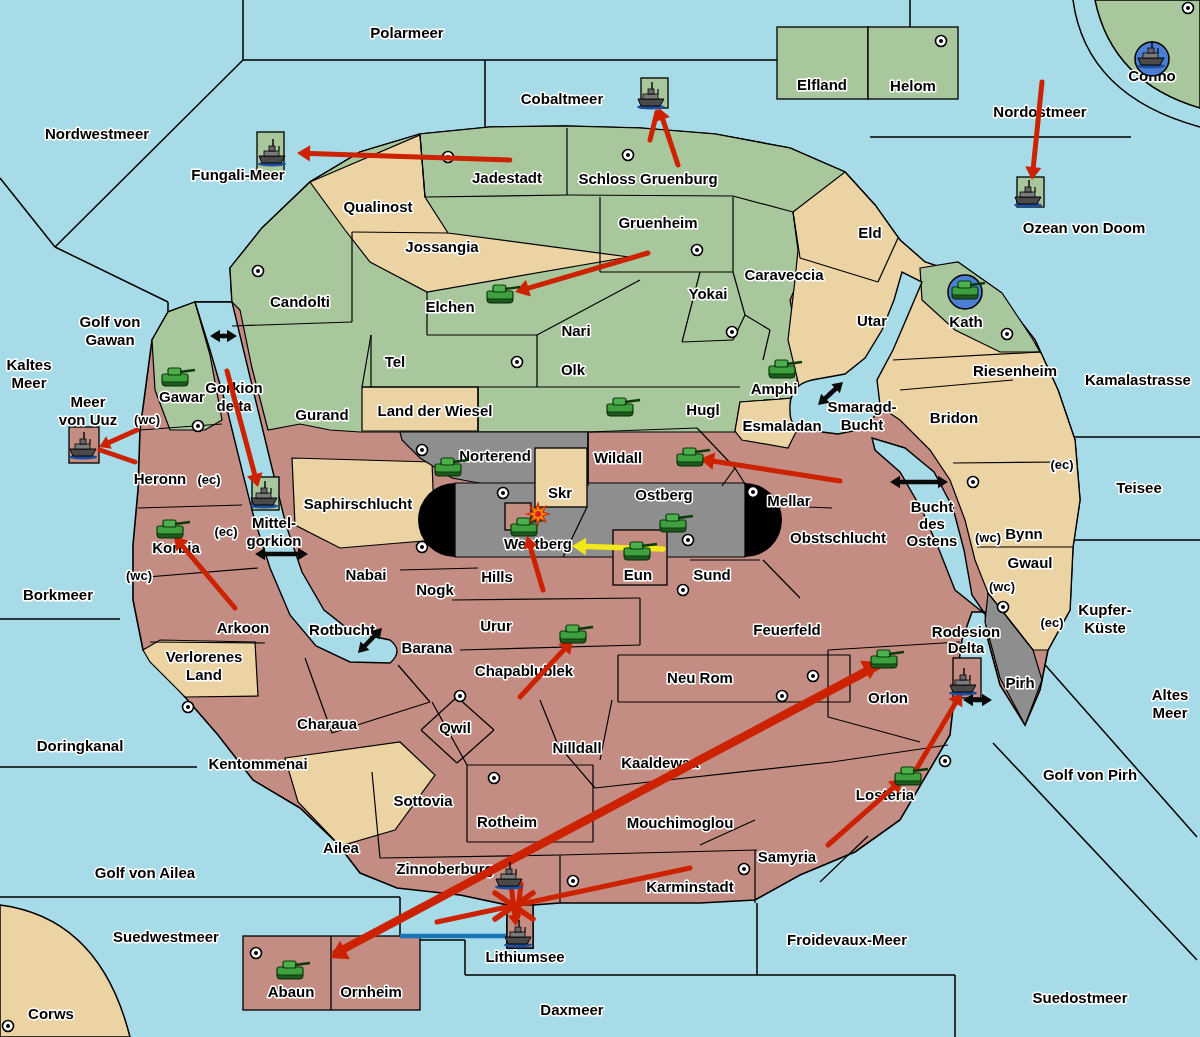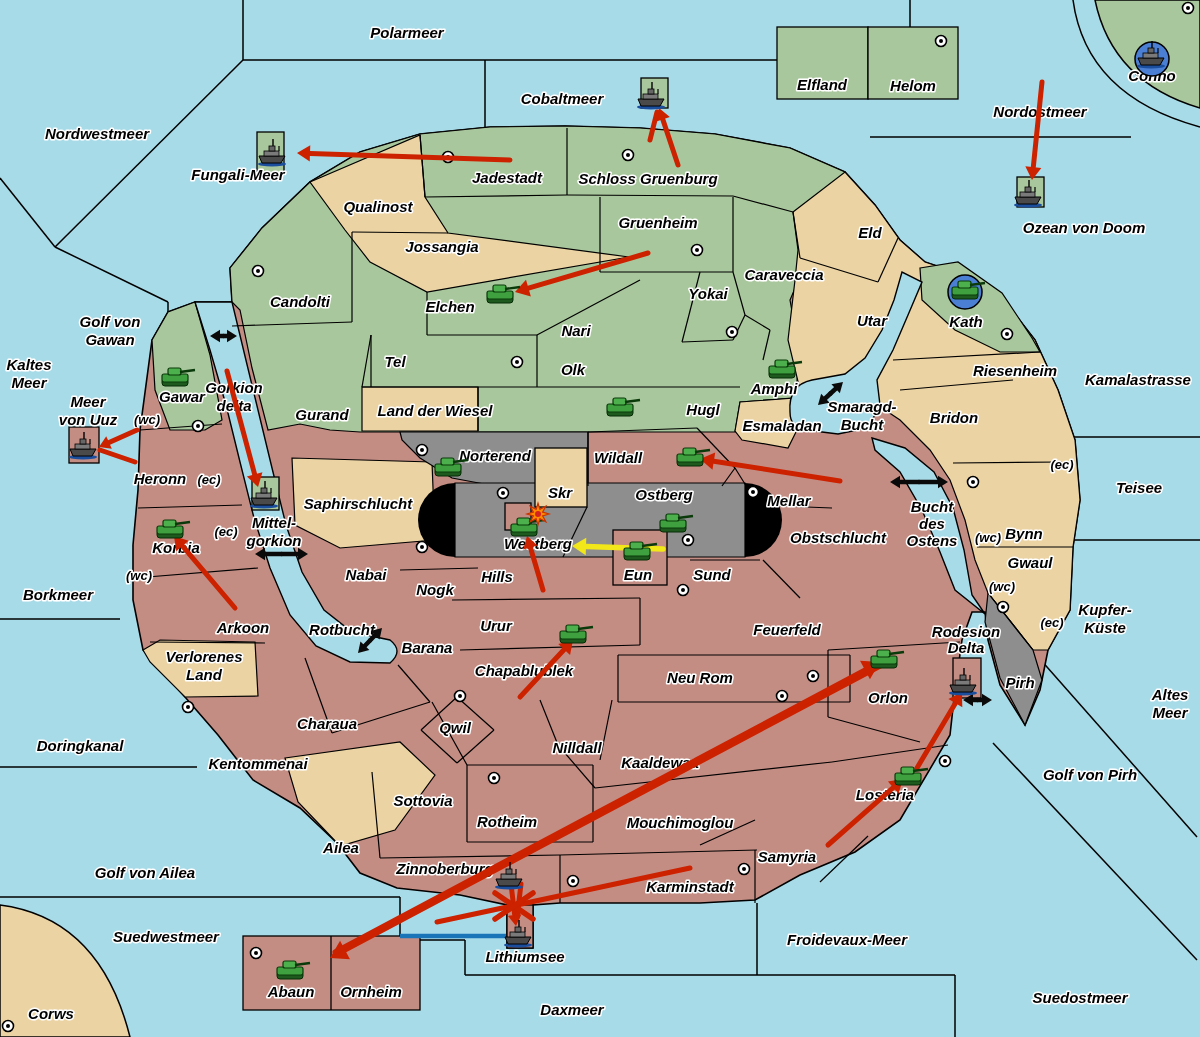--- a/index.html
+++ b/index.html
@@ -1,16 +1,16 @@
 <!DOCTYPE html>
 <html><head>
 <meta charset="utf-8">
 <style>
   html,body{margin:0;padding:0;background:#9ad4e4;}
-  #stage{width:1200px;height:1037px;position:relative;font-family:"Liberation Sans",sans-serif;font-style:italic;}
+  #stage{width:1200px;height:1037px;position:relative;font-family:"Liberation Sans",sans-serif;}
   svg{display:block}
   text{font-family:"Liberation Sans","DejaVu Sans",sans-serif;font-weight:bold;}
 </style>
 </head>
 <body>
 
 <div id="stage">
     <svg width="1200" height="1037" viewBox="0 0 1200 1037">
       <rect x="0" y="0" width="1200" height="1037" fill="#a8dbe8"></rect>
       <path d="M0,905 Q100,918 130,1037 L0,1037 Z" fill="#ebd3a3" stroke="#000000" stroke-width="1.5"></path>

